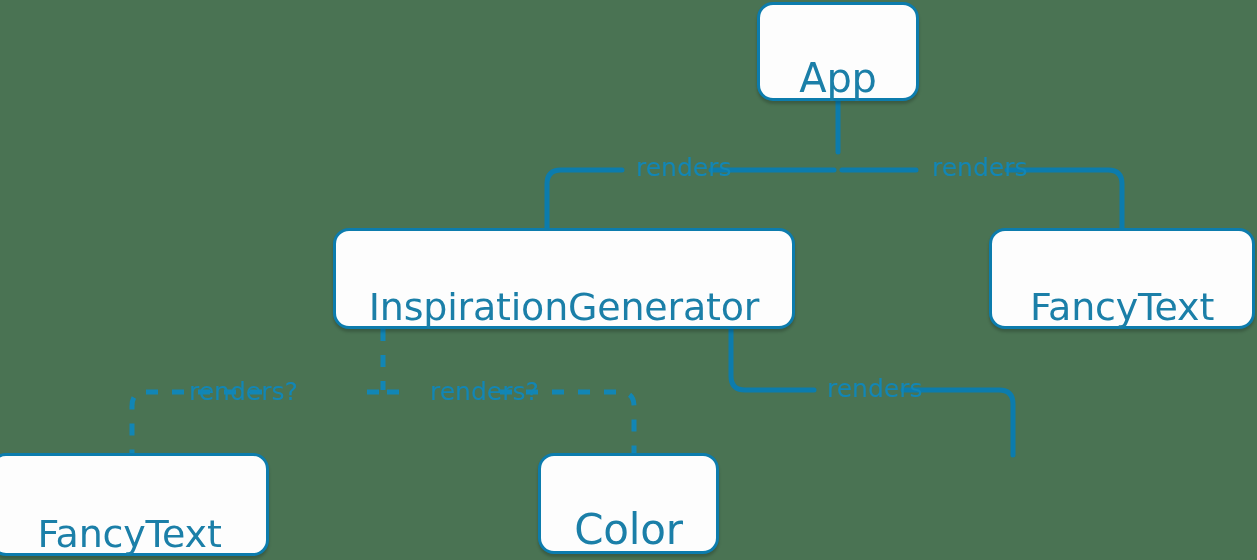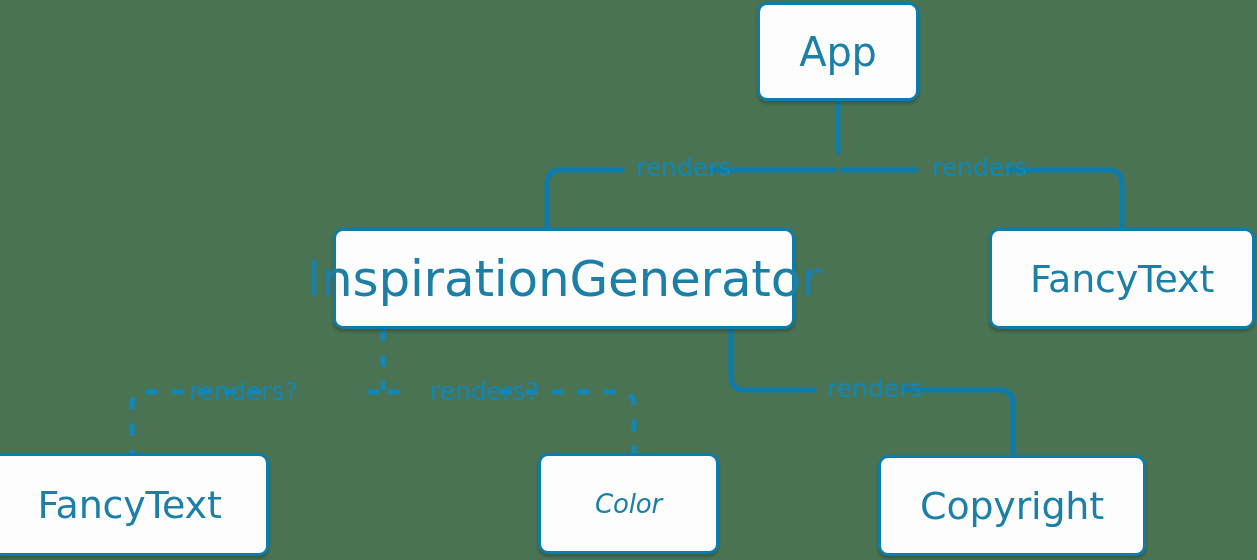--- a/index.html
+++ b/index.html
@@ -25,23 +25,23 @@
     top: 0;
     width: 1257px;
     height: 560px;
     pointer-events: none;
   }
   .node {
     position: absolute;
     box-sizing: border-box;
     background: #fdfdfd;
     border: 3px solid #0c7cad;
-    border-radius: 10px;
+    border-radius: 16px;
     display: flex;
-    align-items: center;
+    align-items: flex-end;
     justify-content: center;
     color: #1b7fa8;
     box-shadow: 0 3px 3px rgba(0,0,0,0.20);
     z-index: 2;
   }
   .node-label {
     font-size: 38px;
     font-weight: 400;
     letter-spacing: -0.2px;
     line-height: 1;
@@ -50,24 +50,24 @@
   }
   
   #node-app            { left: 757px;  top: 2px;   width: 162px; height: 99px; }
   #node-inspiration    { left: 333px;  top: 228px; width: 462px; height: 101px; }
   #node-fancytext-right{ left: 989px;  top: 228px; width: 266px; height: 101px; }
   #node-fancytext-left { left: -10px;  top: 453px; width: 279px; height: 103px; }
   #node-color          { left: 538px;  top: 453px; width: 181px; height: 101px; }
   #node-copyright      { left: 878px;  top: 455px; width: 268px; height: 101px; }
 
   #node-app .node-label             { font-size: 40px; }
-  #node-inspiration .node-label     { font-size: 50px; }
+  #node-inspiration .node-label     { font-size: 38px; }
   #node-fancytext-right .node-label { font-size: 38px; }
   #node-fancytext-left .node-label  { font-size: 38px; }
-  #node-color .node-label           { font-size: 26px; font-style: italic; }
+  #node-color .node-label           { font-size: 42px; }
   #node-copyright .node-label       { font-size: 38px; }
 
   .edge-label {
     position: absolute;
     font-size: 25px;
     font-weight: 400;
     color: #1286b5;
     white-space: nowrap;
     line-height: 1;
     z-index: 3;
@@ -115,23 +115,20 @@
   </div>
 
   <div class="node" id="node-fancytext-left">
     <span class="node-label">FancyText</span>
   </div>
 
   <div class="node" id="node-color">
     <span class="node-label">Color</span>
   </div>
 
-  <div class="node" id="node-copyright">
-    <span class="node-label">Copyright</span>
-  </div>
 
   <div class="edge-label" id="label-renders-left">renders</div>
 
   <div class="edge-label" id="label-renders-right">renders</div>
 
   <div class="edge-label" id="label-renders-copy">renders</div>
 
   <div class="edge-label" id="label-renders-q1">renders?</div>
 
   <div class="edge-label" id="label-renders-q2">renders?</div>

